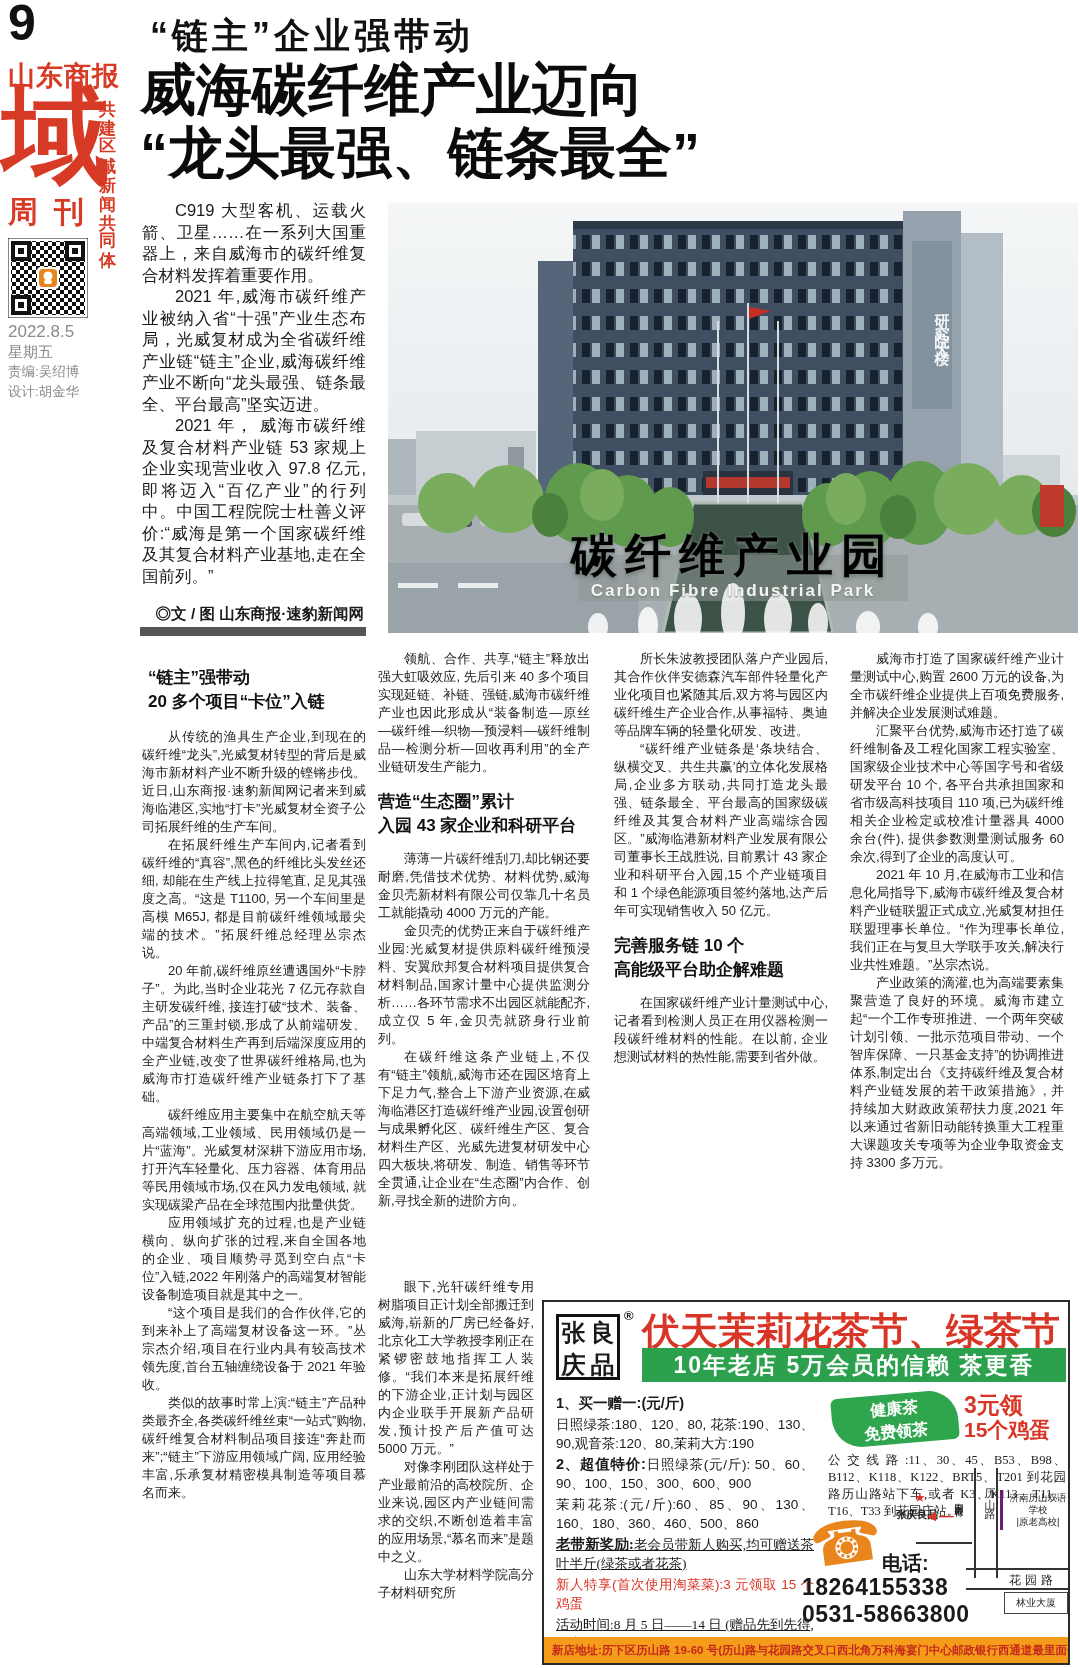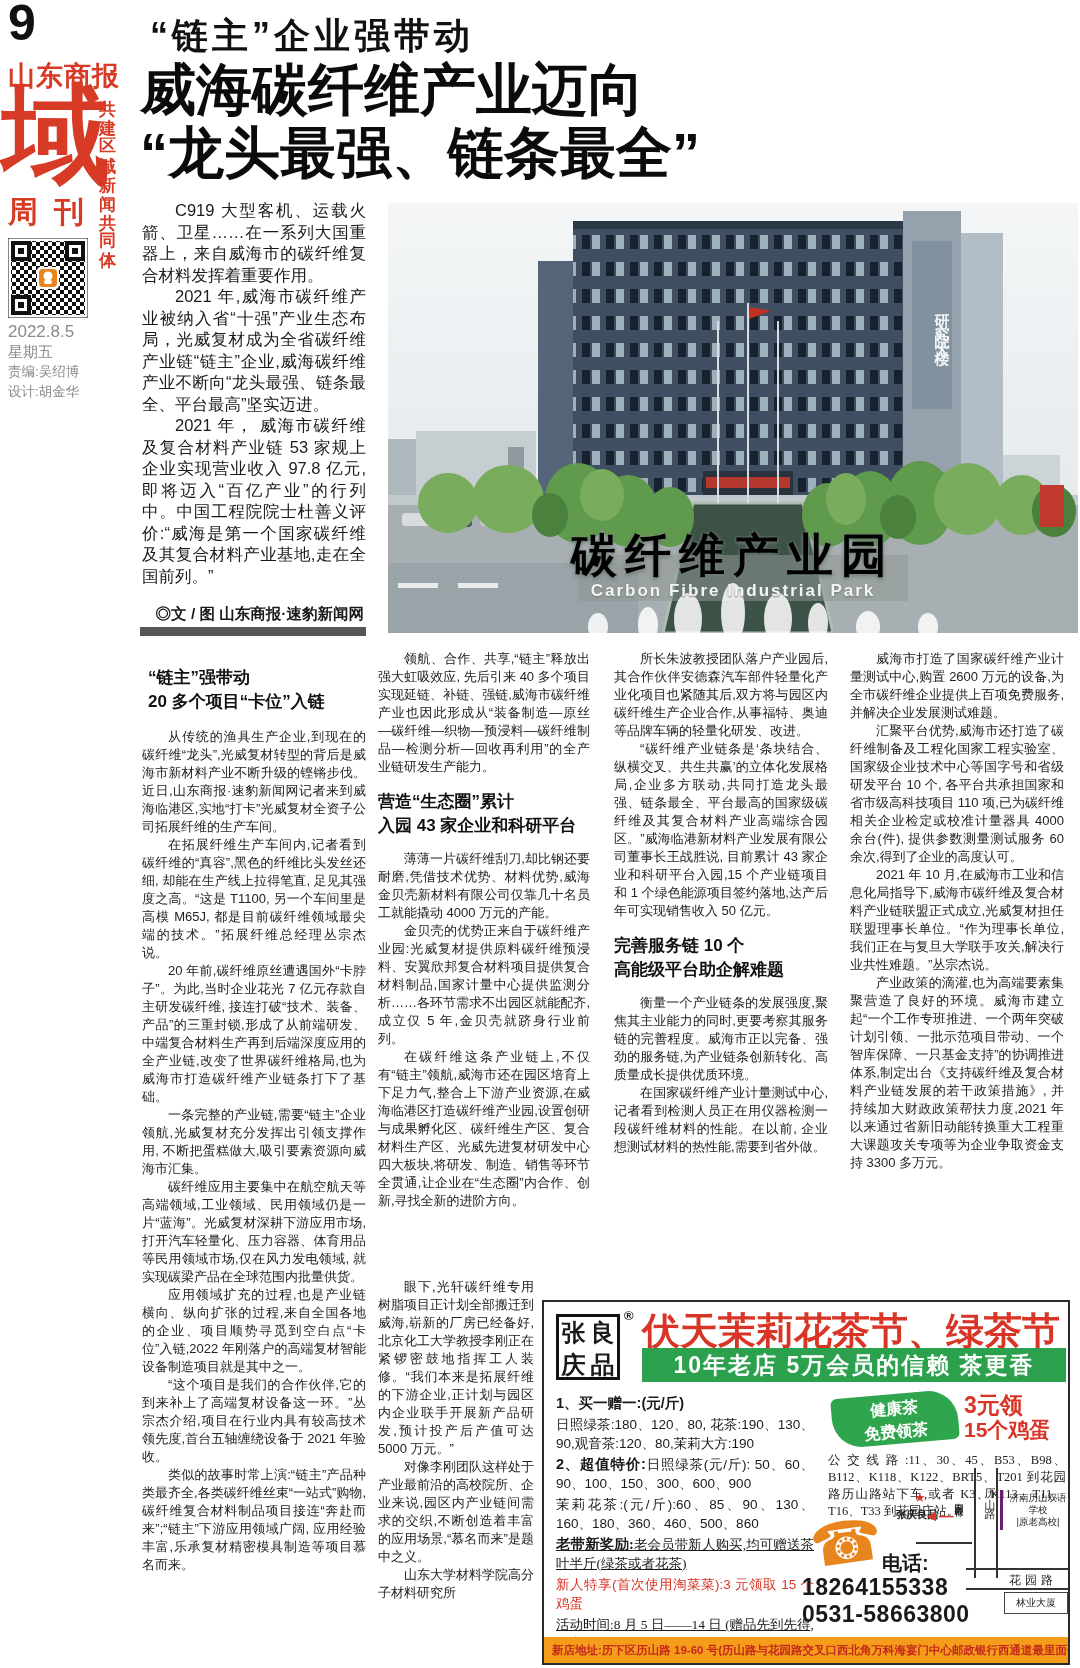--- a/index.html
+++ b/index.html
@@ -250,21 +250,20 @@
   <div class="rule"></div>
 
   <div id="col1" class="bodycol">
     <div class="subhead">
       <div>“链主”强带动</div>
       <div>20 多个项目“卡位”入链</div>
     </div>
     <p>从传统的渔具生产企业,到现在的碳纤维“龙头”,光威复材转型的背后是威海市新材料产业不断升级的铿锵步伐。近日,山东商报·速豹新闻网记者来到威海临港区,实地“打卡”光威复材全资子公司拓展纤维的生产车间。</p>
     <p>在拓展纤维生产车间内,记者看到碳纤维的“真容”,黑色的纤维比头发丝还细, 却能在生产线上拉得笔直, 足见其强度之高。“这是 T1100, 另一个车间里是高模 M65J, 都是目前碳纤维领域最尖端的技术。”拓展纤维总经理丛宗杰说。</p>
     <p>20 年前,碳纤维原丝遭遇国外“卡脖子”。为此,当时企业花光 7 亿元存款自主研发碳纤维, 接连打破“技术、装备、产品”的三重封锁,形成了从前端研发、中端复合材料生产再到后端深度应用的全产业链,改变了世界碳纤维格局,也为威海市打造碳纤维产业链条打下了基础。</p>
-    <p>一条完整的产业链,需要“链主”企业领航,光威复材充分发挥出引领支撑作用, 不断把蛋糕做大,吸引要素资源向威海市汇集。</p>
     <p>碳纤维应用主要集中在航空航天等高端领域,工业领域、民用领域仍是一片“蓝海”。光威复材深耕下游应用市场,打开汽车轻量化、压力容器、体育用品等民用领域市场,仅在风力发电领域, 就实现碳梁产品在全球范围内批量供货。</p>
     <p>应用领域扩充的过程,也是产业链横向、纵向扩张的过程,来自全国各地的企业、项目顺势寻觅到空白点“卡位”入链,2022 年刚落户的高端复材智能设备制造项目就是其中之一。</p>
     <p>“这个项目是我们的合作伙伴,它的到来补上了高端复材设备这一环。”丛宗杰介绍,项目在行业内具有较高技术领先度,首台五轴缠绕设备于 2021 年验收。</p>
     <p>类似的故事时常上演:“链主”产品种类最齐全,各类碳纤维丝束“一站式”购物,碳纤维复合材料制品项目接连“奔赴而来”;“链主”下游应用领域广阔, 应用经验丰富,乐承复材精密模具制造等项目慕名而来。</p>
   </div>
 
   <div id="col2top" class="bodycol">
     <p>领航、合作、共享,“链主”释放出强大虹吸效应, 先后引来 40 多个项目实现延链、补链、强链,威海市碳纤维产业也因此形成从“装备制造—原丝—碳纤维—织物—预浸料—碳纤维制品—检测分析—回收再利用”的全产业链研发生产能力。</p>
     <div class="subhead">
       <div>营造“生态圈”累计</div>
@@ -281,21 +280,20 @@
     <p>山东大学材料学院高分子材料研究所</p>
   </div>
 
   <div id="col3" class="bodycol">
     <p>所长朱波教授团队落户产业园后,其合作伙伴安德森汽车部件轻量化产业化项目也紧随其后,双方将与园区内碳纤维生产企业合作,从事福特、奥迪等品牌车辆的轻量化研发、改进。</p>
     <p>“碳纤维产业链条是‘条块结合、纵横交叉、共生共赢’的立体化发展格局,企业多方联动,共同打造龙头最强、链条最全、平台最高的国家级碳纤维及其复合材料产业高端综合园区。”威海临港新材料产业发展有限公司董事长王战胜说, 目前累计 43 家企业和科研平台入园,15 个产业链项目和 1 个绿色能源项目签约落地,达产后年可实现销售收入 50 亿元。</p>
     <div class="subhead">
       <div>完善服务链 10 个</div>
       <div>高能级平台助企解难题</div>
     </div>
-    <p>衡量一个产业链条的发展强度,聚焦其主业能力的同时,更要考察其服务链的完善程度。威海市正以完备、强劲的服务链,为产业链条创新转化、高质量成长提供优质环境。</p>
     <p>在国家碳纤维产业计量测试中心,记者看到检测人员正在用仪器检测一段碳纤维材料的性能。在以前, 企业想测试材料的热性能,需要到省外做。</p>
   </div>
 
   <div id="col4" class="bodycol">
     <p>威海市打造了国家碳纤维产业计量测试中心,购置 2600 万元的设备,为全市碳纤维企业提供上百项免费服务,并解决企业发展测试难题。</p>
     <p>汇聚平台优势,威海市还打造了碳纤维制备及工程化国家工程实验室、国家级企业技术中心等国字号和省级研发平台 10 个, 各平台共承担国家和省市级高科技项目 110 项,已为碳纤维相关企业检定或校准计量器具 4000 余台(件), 提供参数测量测试服务 60 余次,得到了企业的高度认可。</p>
     <p>2021 年 10 月,在威海市工业和信息化局指导下,威海市碳纤维及复合材料产业链联盟正式成立,光威复材担任联盟理事长单位。“作为理事长单位, 我们正在与复旦大学联手攻关,解决行业共性难题。”丛宗杰说。</p>
     <p>产业政策的滴灌,也为高端要素集聚营造了良好的环境。威海市建立起“一个工作专班推进、一个两年突破计划引领、一批示范项目带动、一个智库保障、一只基金支持”的协调推进体系,制定出台《支持碳纤维及复合材料产业链发展的若干政策措施》, 并持续加大财政政策帮扶力度,2021 年以来通过省新旧动能转换重大工程重大课题攻关专项等为企业争取资金支持 3300 多万元。</p>
   </div>
 

